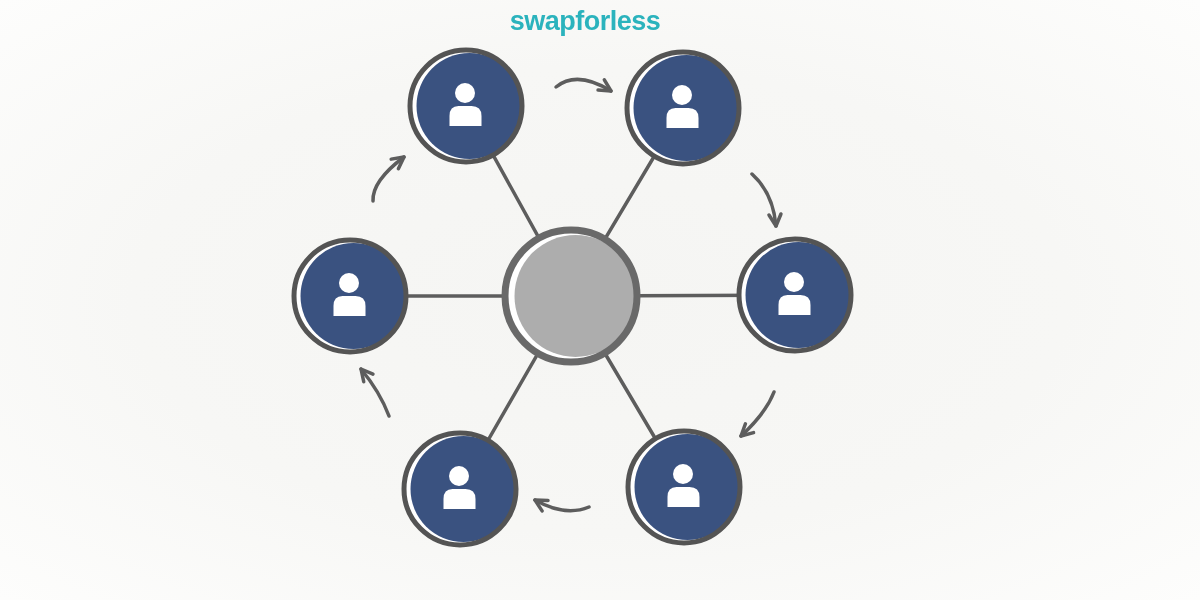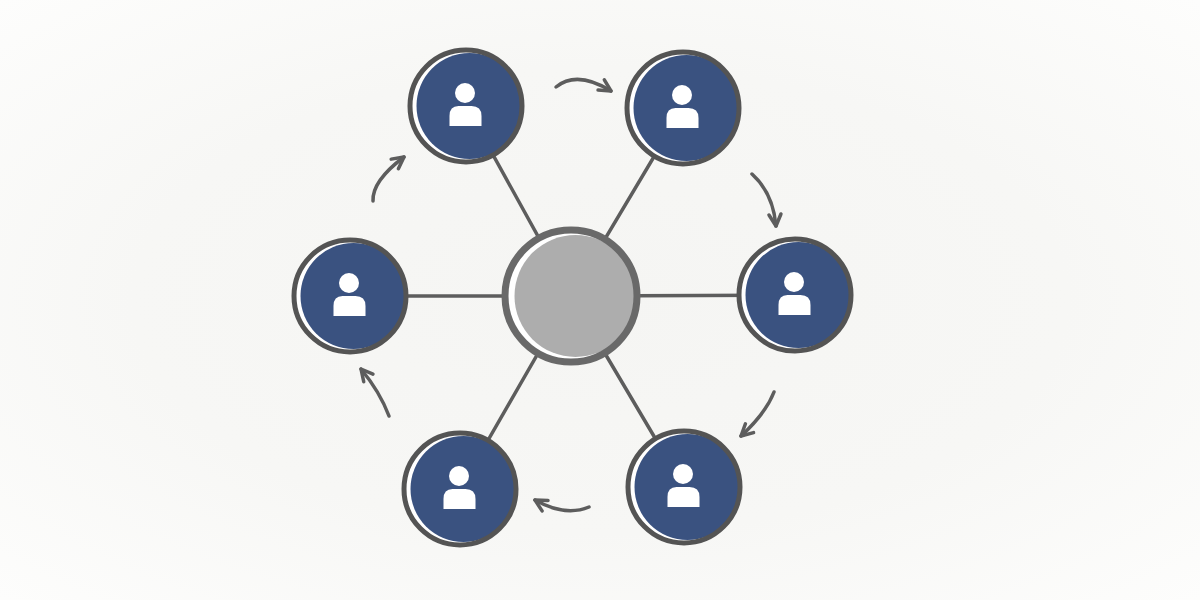--- a/index.html
+++ b/index.html
@@ -30,20 +30,21 @@
     left: 0;
     width: 1200px;
     height: 600px;
     display: block;
   }
 </style>
 </head>
 <body>
 
 <div class="stage">
+  <div class="logo" style="color: rgb(43, 179, 189);">swapforless</div>
   <svg class="diagram" viewBox="0 0 1200 600" xmlns="http://www.w3.org/2000/svg">
       <line x1="571" y1="296" x2="466" y2="106" stroke="#5D5D5D" stroke-width="3.5" stroke-linecap="round"></line>
       <line x1="571" y1="296" x2="683" y2="108" stroke="#5D5D5D" stroke-width="3.5" stroke-linecap="round"></line>
       <line x1="571" y1="296" x2="795" y2="295" stroke="#5D5D5D" stroke-width="3.5" stroke-linecap="round"></line>
       <line x1="571" y1="296" x2="684" y2="487" stroke="#5D5D5D" stroke-width="3.5" stroke-linecap="round"></line>
       <line x1="571" y1="296" x2="460" y2="489" stroke="#5D5D5D" stroke-width="3.5" stroke-linecap="round"></line>
       <line x1="571" y1="296" x2="350" y2="296" stroke="#5D5D5D" stroke-width="3.5" stroke-linecap="round"></line>
       <g>
         <path d="M 556 87 Q 577 70 611 91" fill="none" stroke="#5D5D5D" stroke-width="3.5" stroke-linecap="round"></path>
         <path d="M 604.3441061481748 79.83312590591106 L 611 91 L 598.0349027486449 90.04802664800695" fill="none" stroke="#5D5D5D" stroke-width="3.5" stroke-linecap="round" stroke-linejoin="round"></path>

